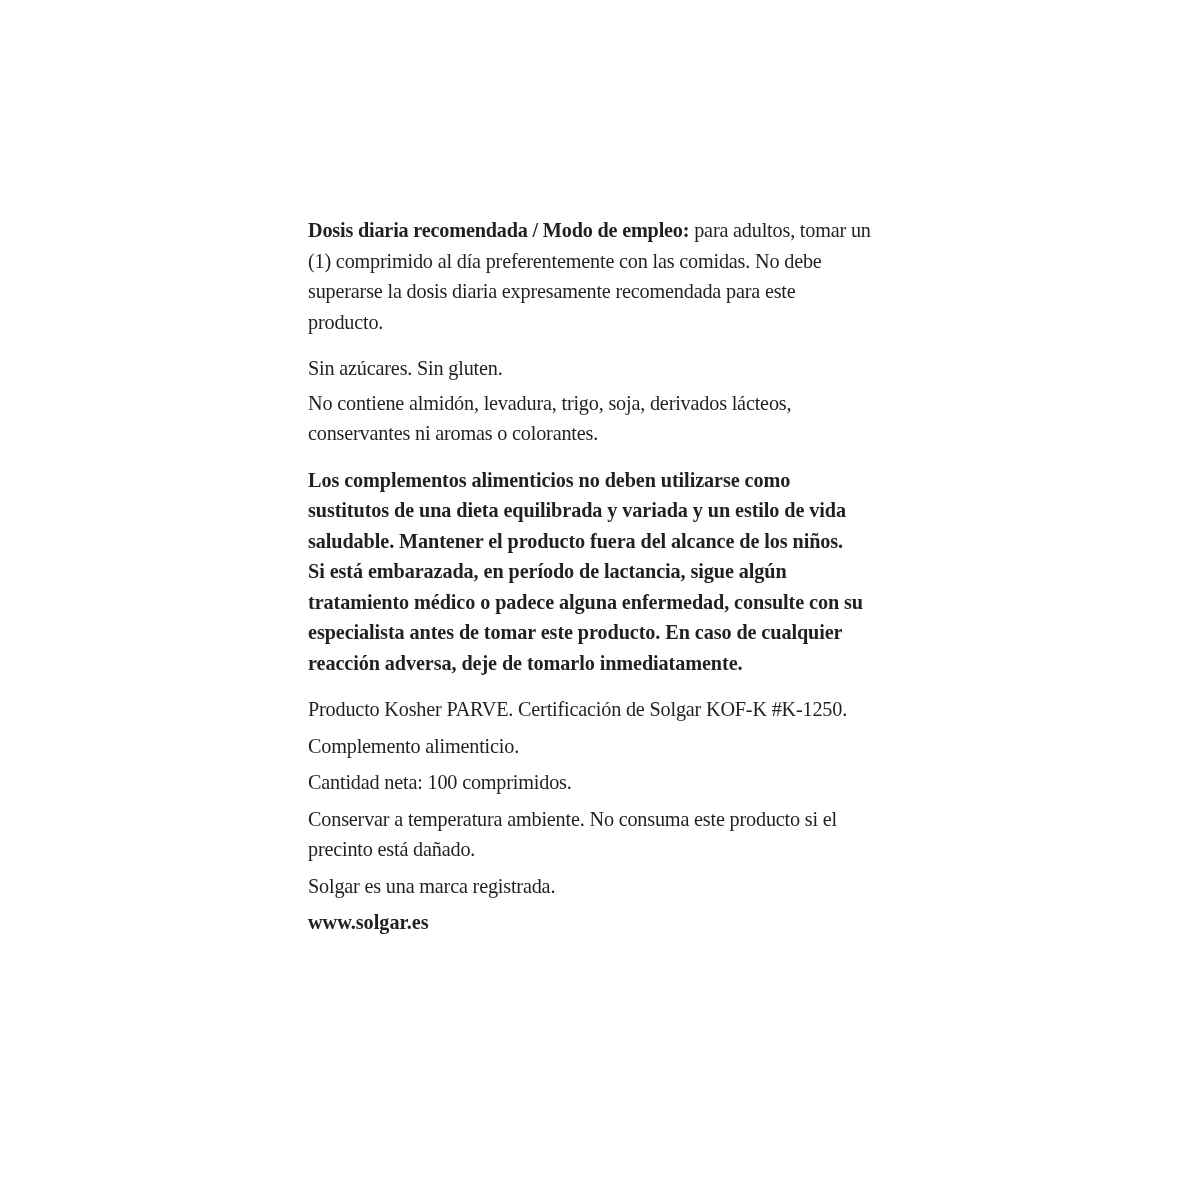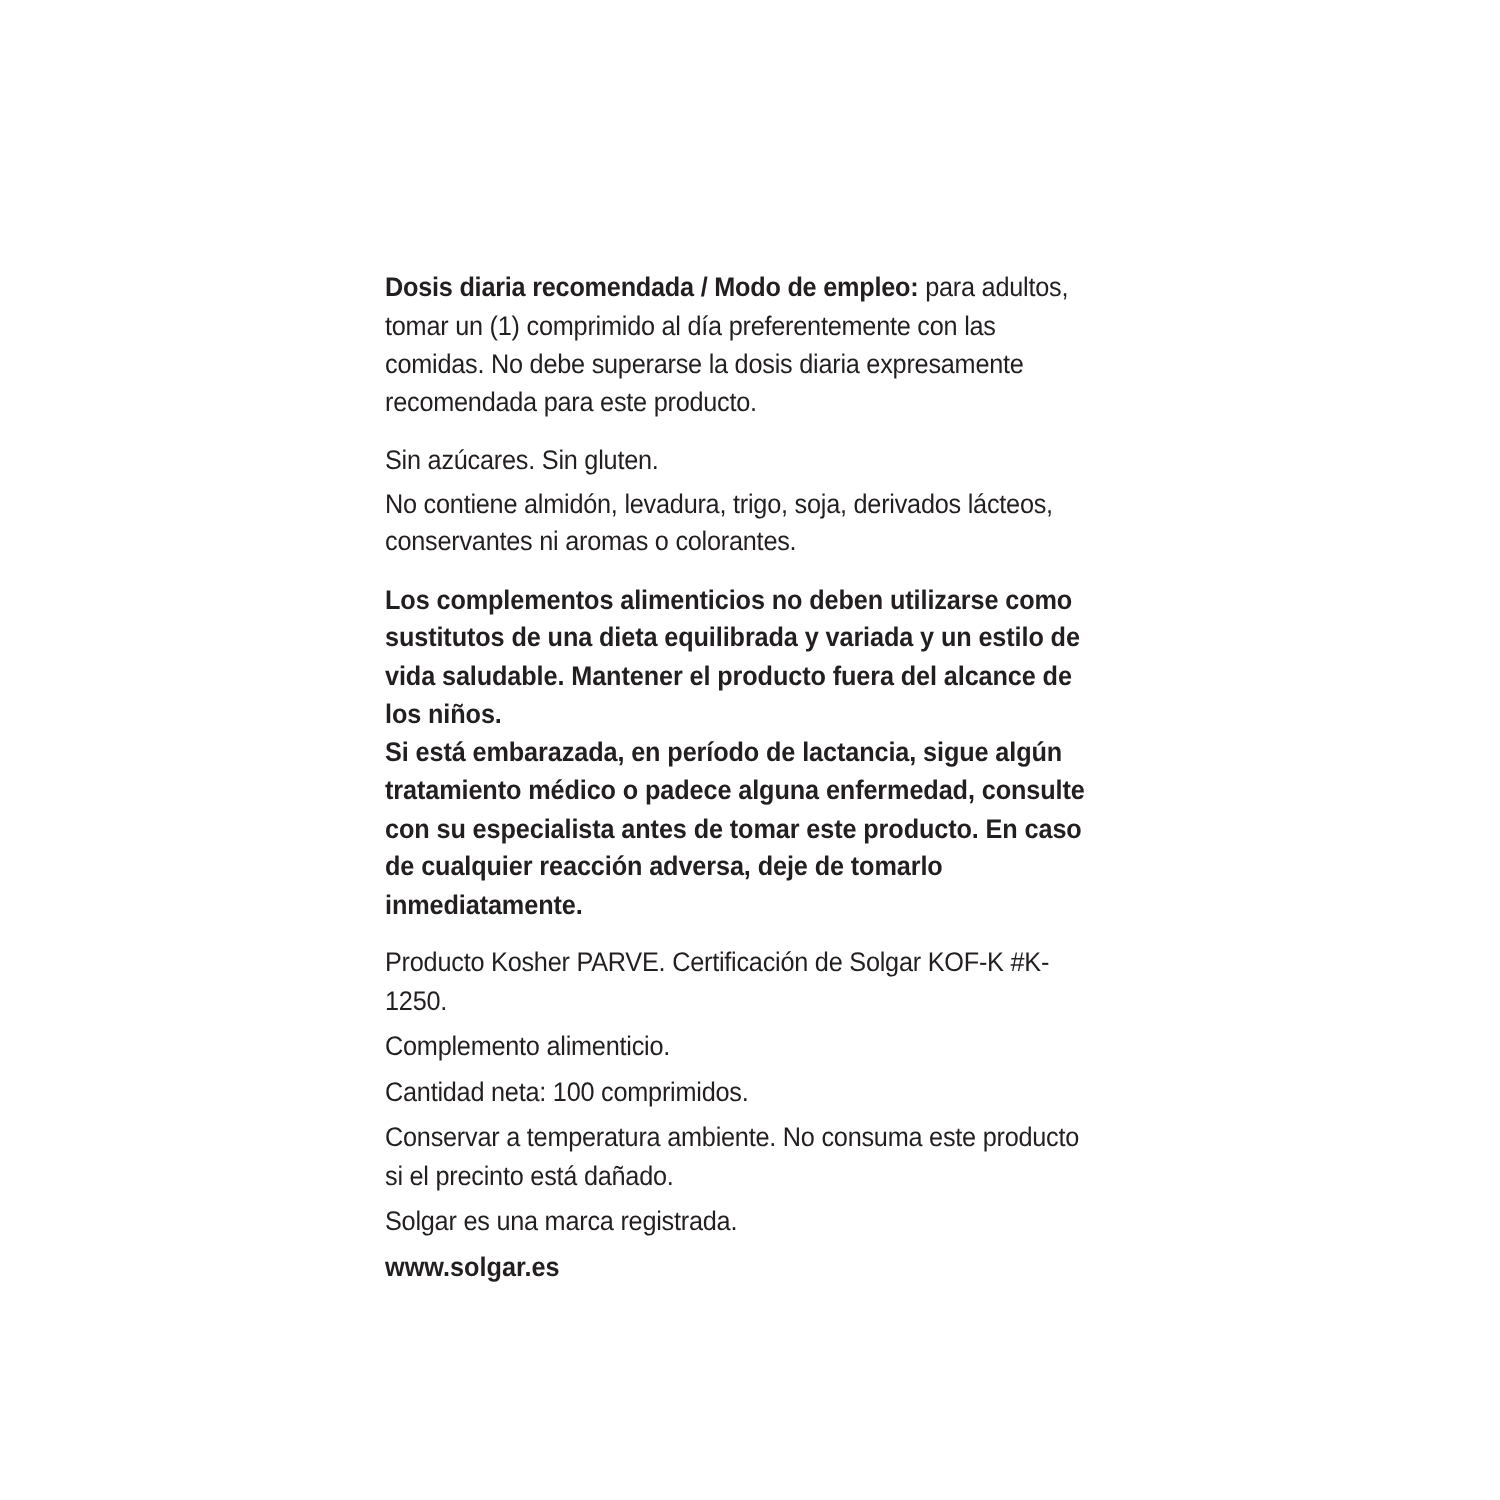--- a/index.html
+++ b/index.html
@@ -12,20 +12,21 @@
     background: #ffffff;
     font-family: "Liberation Sans", sans-serif;
     color: #1a1a1a;
     overflow: hidden;
   }
   .label-panel {
     position: absolute;
     left: 308px;
     top: 215px;
     width: 600px;
+    font-family: Liberation Serif, serif;
   }
   .para {
     font-size: 21.5px;
     line-height: 1.42;
     letter-spacing: -0.2px;
     margin: 0 0 16px 0;
     color: #231f20;
     font-stretch: condensed;
     transform: scaleX(0.94);
     transform-origin: left top;

